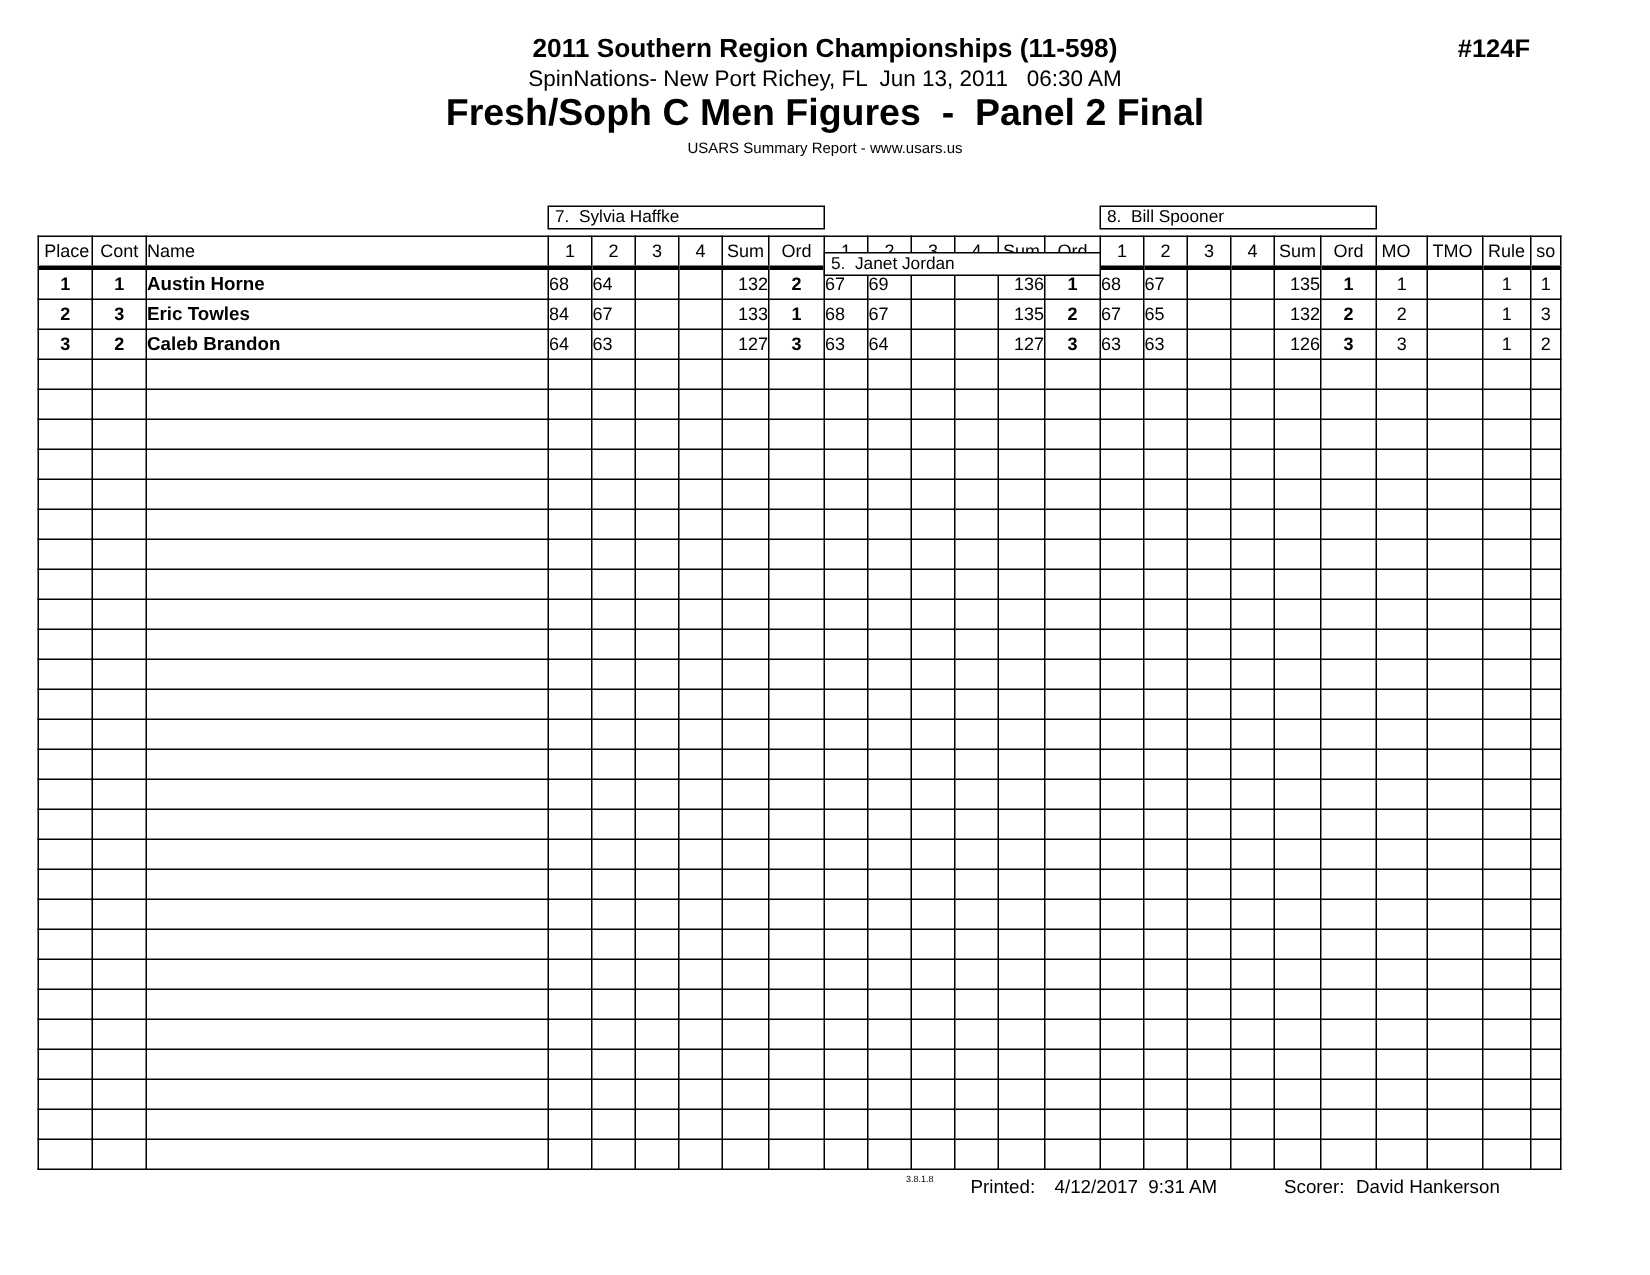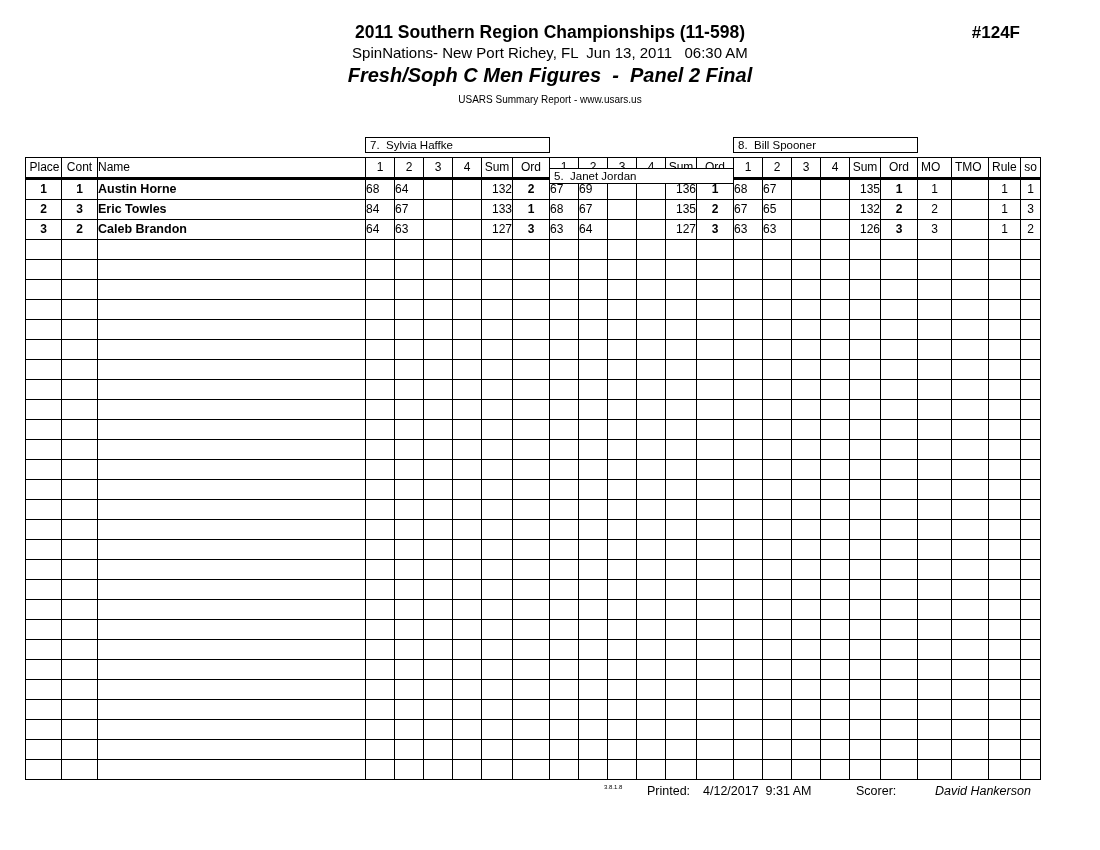--- a/index.html
+++ b/index.html
@@ -8,21 +8,21 @@
     font-family:"Liberation Sans",sans-serif;
     -webkit-font-smoothing:none;
   }
   .page{position:relative;width:1100px;height:850px;background:#fff;overflow:hidden;}
 
   
   .req-block{position:absolute;left:25px;top:23px;font-size:12.5px;line-height:16px;white-space:pre;}
   .center-head{position:absolute;left:0;top:20px;width:1100px;text-align:center;}
   .h-title{font-size:17.5px;font-weight:bold;line-height:24px;white-space:pre;}
   .h-venue{font-size:15px;line-height:18px;white-space:pre;}
-  .h-event{font-size:20px;font-weight:bold;line-height:27px;white-space:pre;font-style:italic;}
+  .h-event{font-size:25px;font-weight:bold;line-height:27px;white-space:pre;}
   .h-usars{font-size:10px;line-height:21px;white-space:pre;}
   .event-num{position:absolute;right:80px;top:23px;font-size:17px;font-weight:bold;}
 
   
   .table-wrap{position:absolute;left:25px;top:137px;}
   .judge-row{position:relative;height:16px;margin-bottom:4px;}
   .judge-box{
     position:absolute;top:0;height:16px;box-sizing:border-box;
     border:1px solid #000;font-size:11.5px;line-height:14px;
     padding-left:4px;white-space:pre;background:#fff;
@@ -52,21 +52,21 @@
   thead .t-place{padding-left:2px;}
   thead .t-score,thead .t-sum,thead .t-ord,thead .t-so{text-align:center;padding:0;}
 
   
   .footer{position:absolute;left:0;top:784px;width:1016px;height:18px;font-size:12.5px;}
   .footer span{position:absolute;top:0;white-space:pre;}
   .f-ver{left:604px;top:0;font-size:6px;}
   .f-printed-label{left:647px;}
   .f-printed-value{left:703px;}
   .f-scorer-label{left:856px;}
-  .f-scorer-value{left:935px;font-style:italic;}
+  .f-scorer-value{left:904px;}
 </style>
 </head>
 <body>
 
 <div class="page">
 
 
   <div class="center-head">
     <div class="h-title">2011 Southern Region Championships (11-598)</div>
     <div class="h-venue">SpinNations- New Port Richey, FL  Jun 13, 2011   06:30 AM</div>

